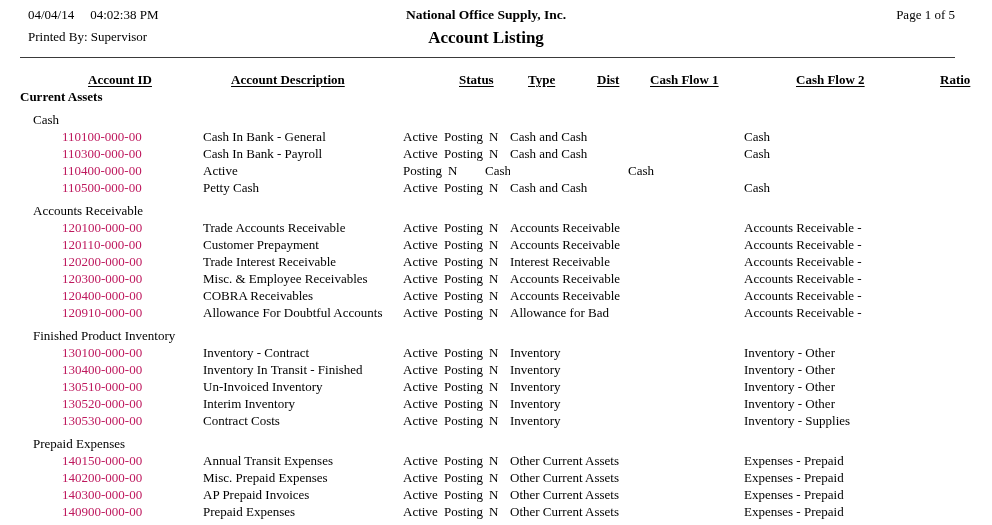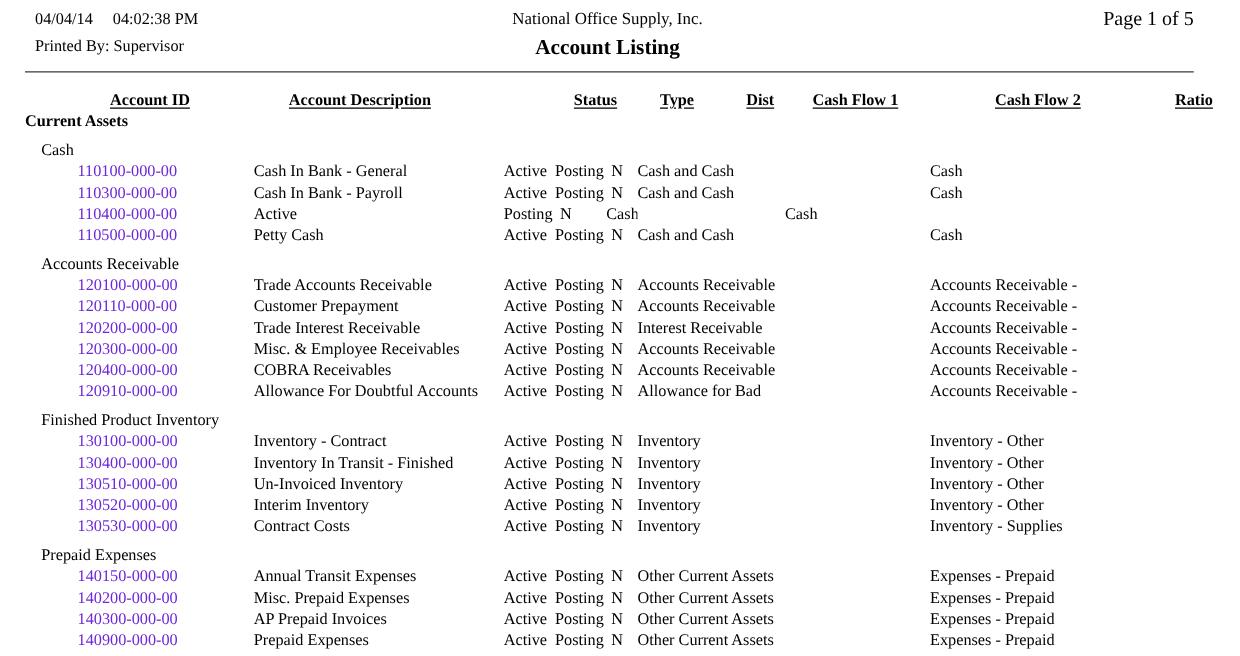--- a/index.html
+++ b/index.html
@@ -28,26 +28,26 @@
     font-size: 13px;
     line-height: 15px;
   }
   .hdr-left .line1 span.time { margin-left: 16px; }
   .hdr-left .line2 { margin-top: 7px; }
   .hdr-center {
     position: absolute;
     left: 0; right: 0; top: 7px;
     text-align: center;
   }
-  .company { font-size: 13.5px; font-weight: normal; }
+  .company { font-size: 13.5px; font-weight: bold; }
   .report-title { font-size: 17px; font-weight: bold; margin-top: 5px; }
   .hdr-right {
     position: absolute;
     right: 17px; top: 7px;
-    font-size: 16px;
+    font-size: 13px;
   }
   .rule {
     position: absolute;
     left: 20px; right: 17px; top: 57px;
     border-top: 1px solid #3a3a3a;
   }
   
   .table-area {
     position: absolute;
     top: 71px; left: 0; right: 0;
@@ -73,21 +73,21 @@
   .group-header {
     height: 17px; line-height: 17px;
     font-weight: bold;
   }
   .subsection { margin-top: 6px; }
   .subsection:first-of-type { margin-top: 0; }
   .subsection-header {
     height: 17px; line-height: 17px;
     padding-left: 13px;
   }
-  .account-id { color: #6d28d9; cursor: pointer; }
+  .account-id { color: #be185d; cursor: pointer; }
 </style>
 </head>
 <body>
 
 <div class="page">
 
   <div class="report-header">
     <div class="hdr-left">
       <div class="line1">
         <span class="date">04/04/14</span><span class="time">04:02:38 PM</span>

